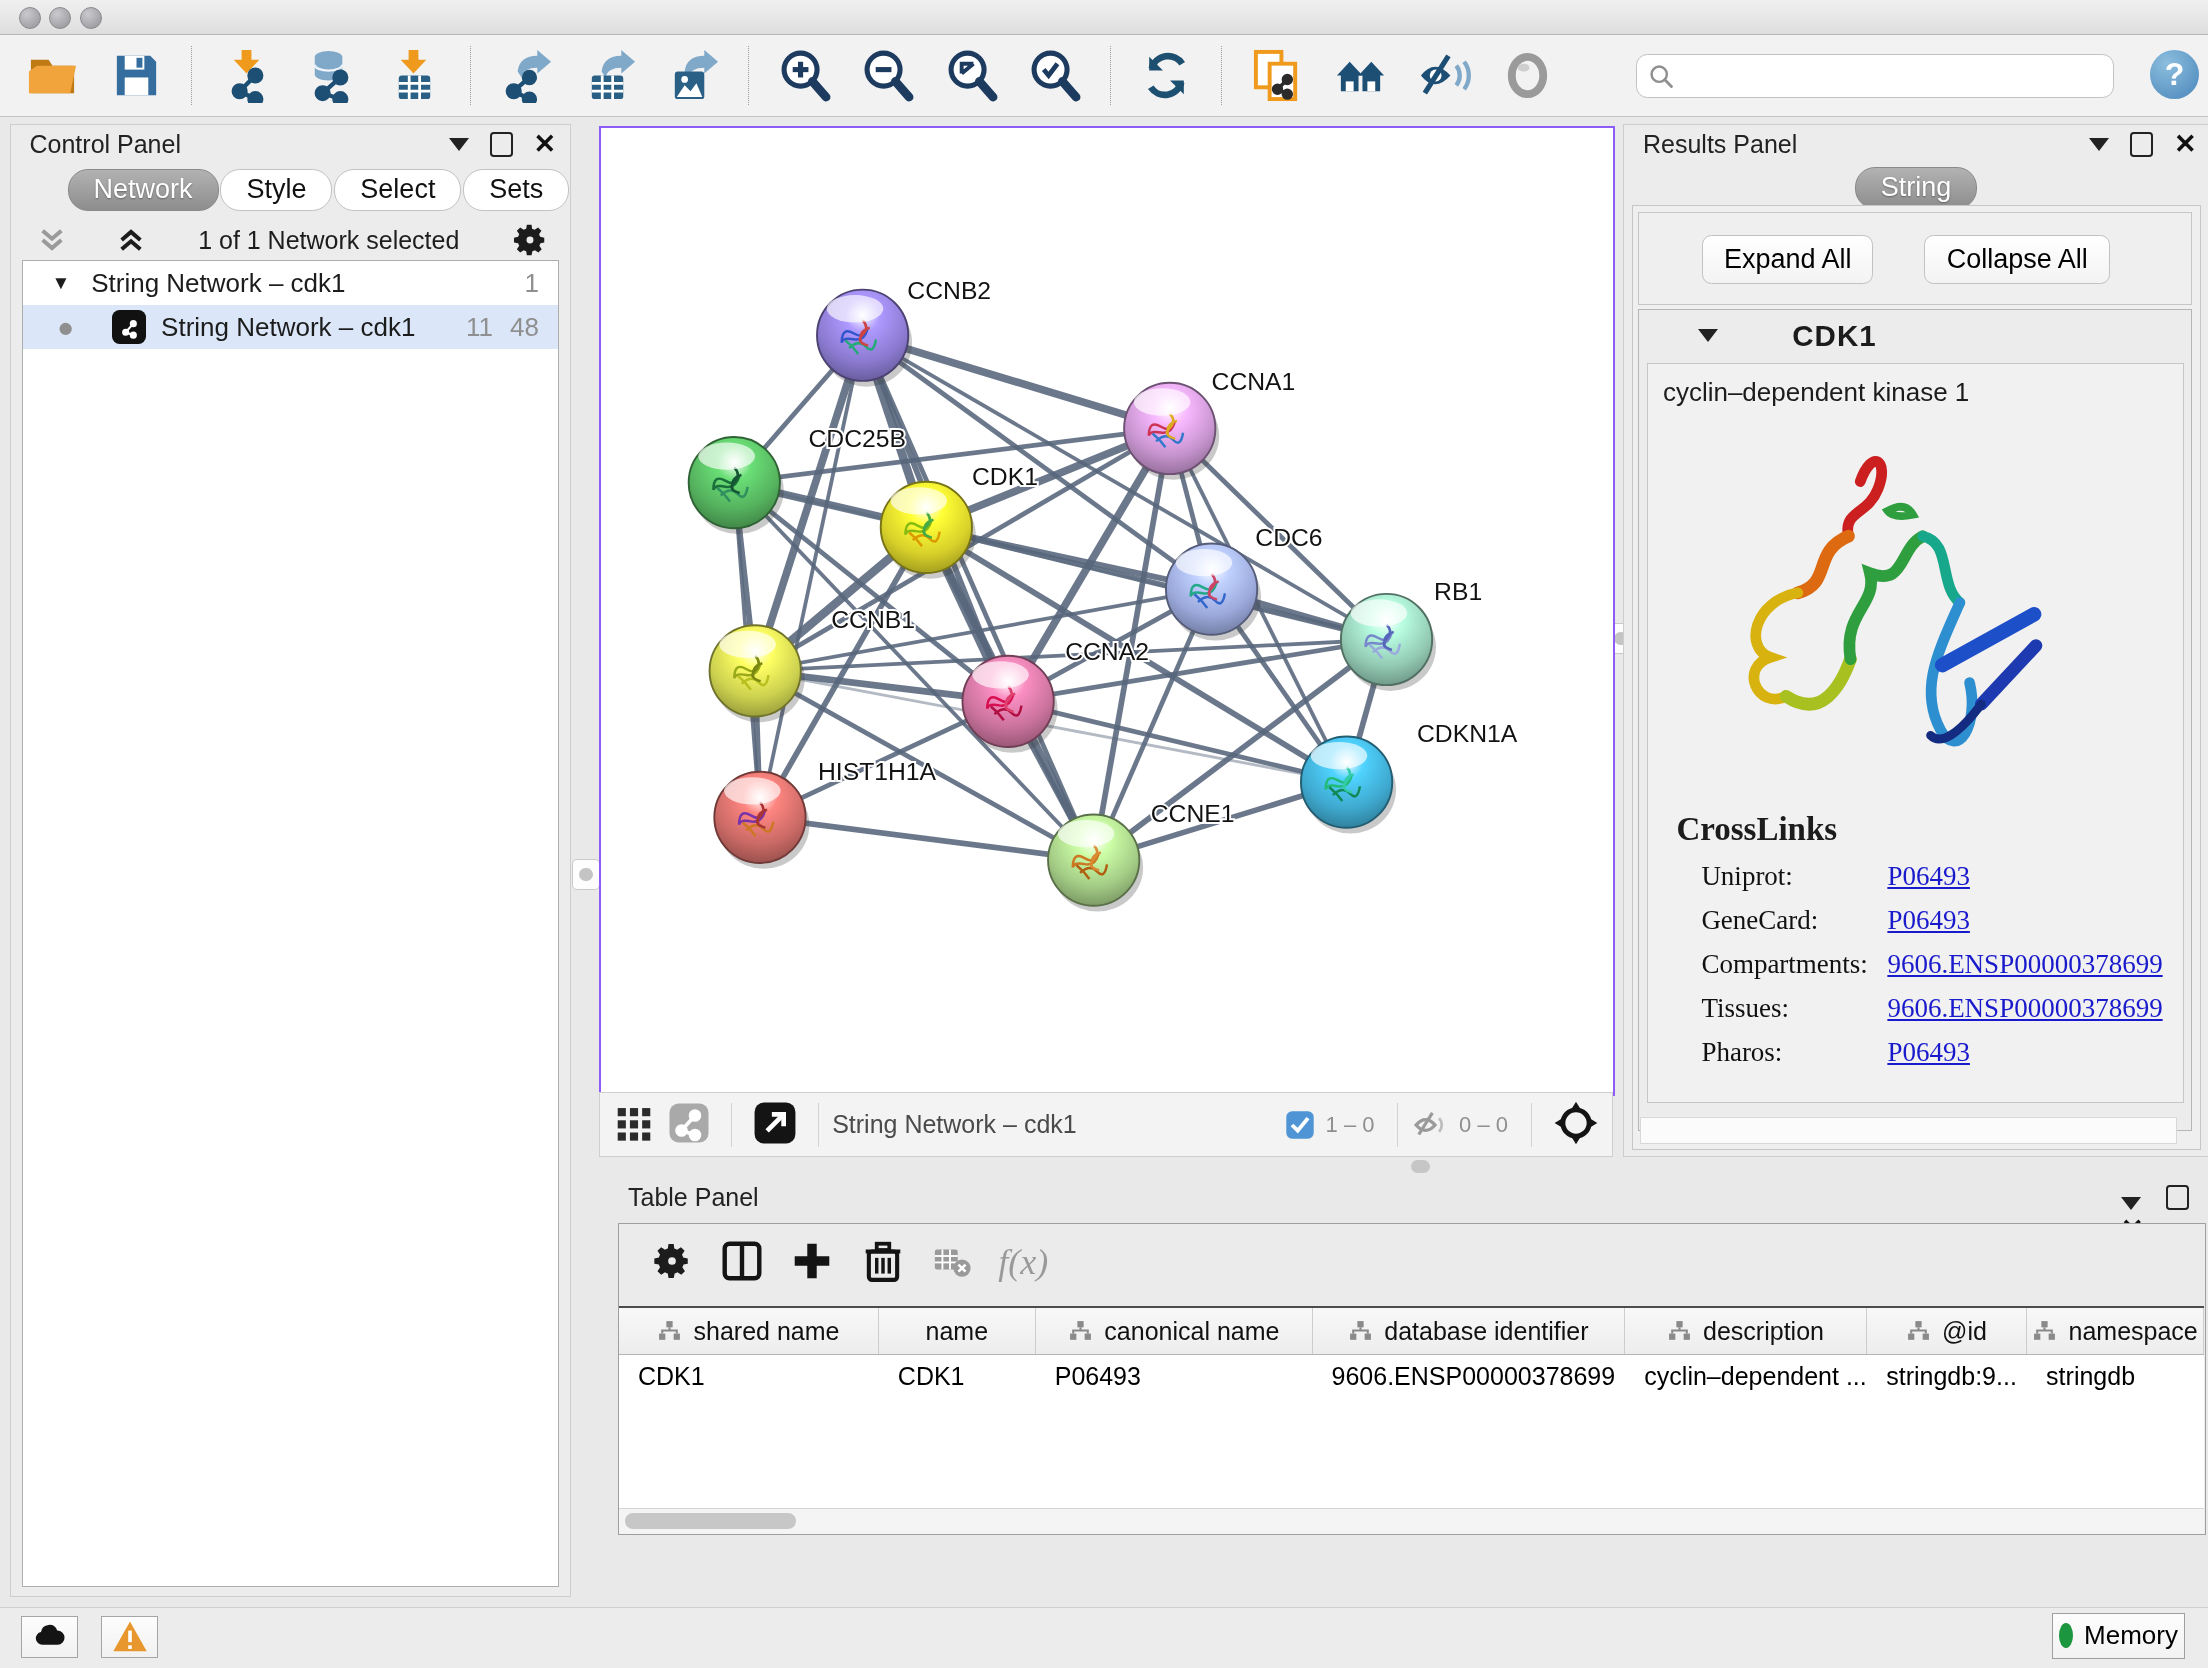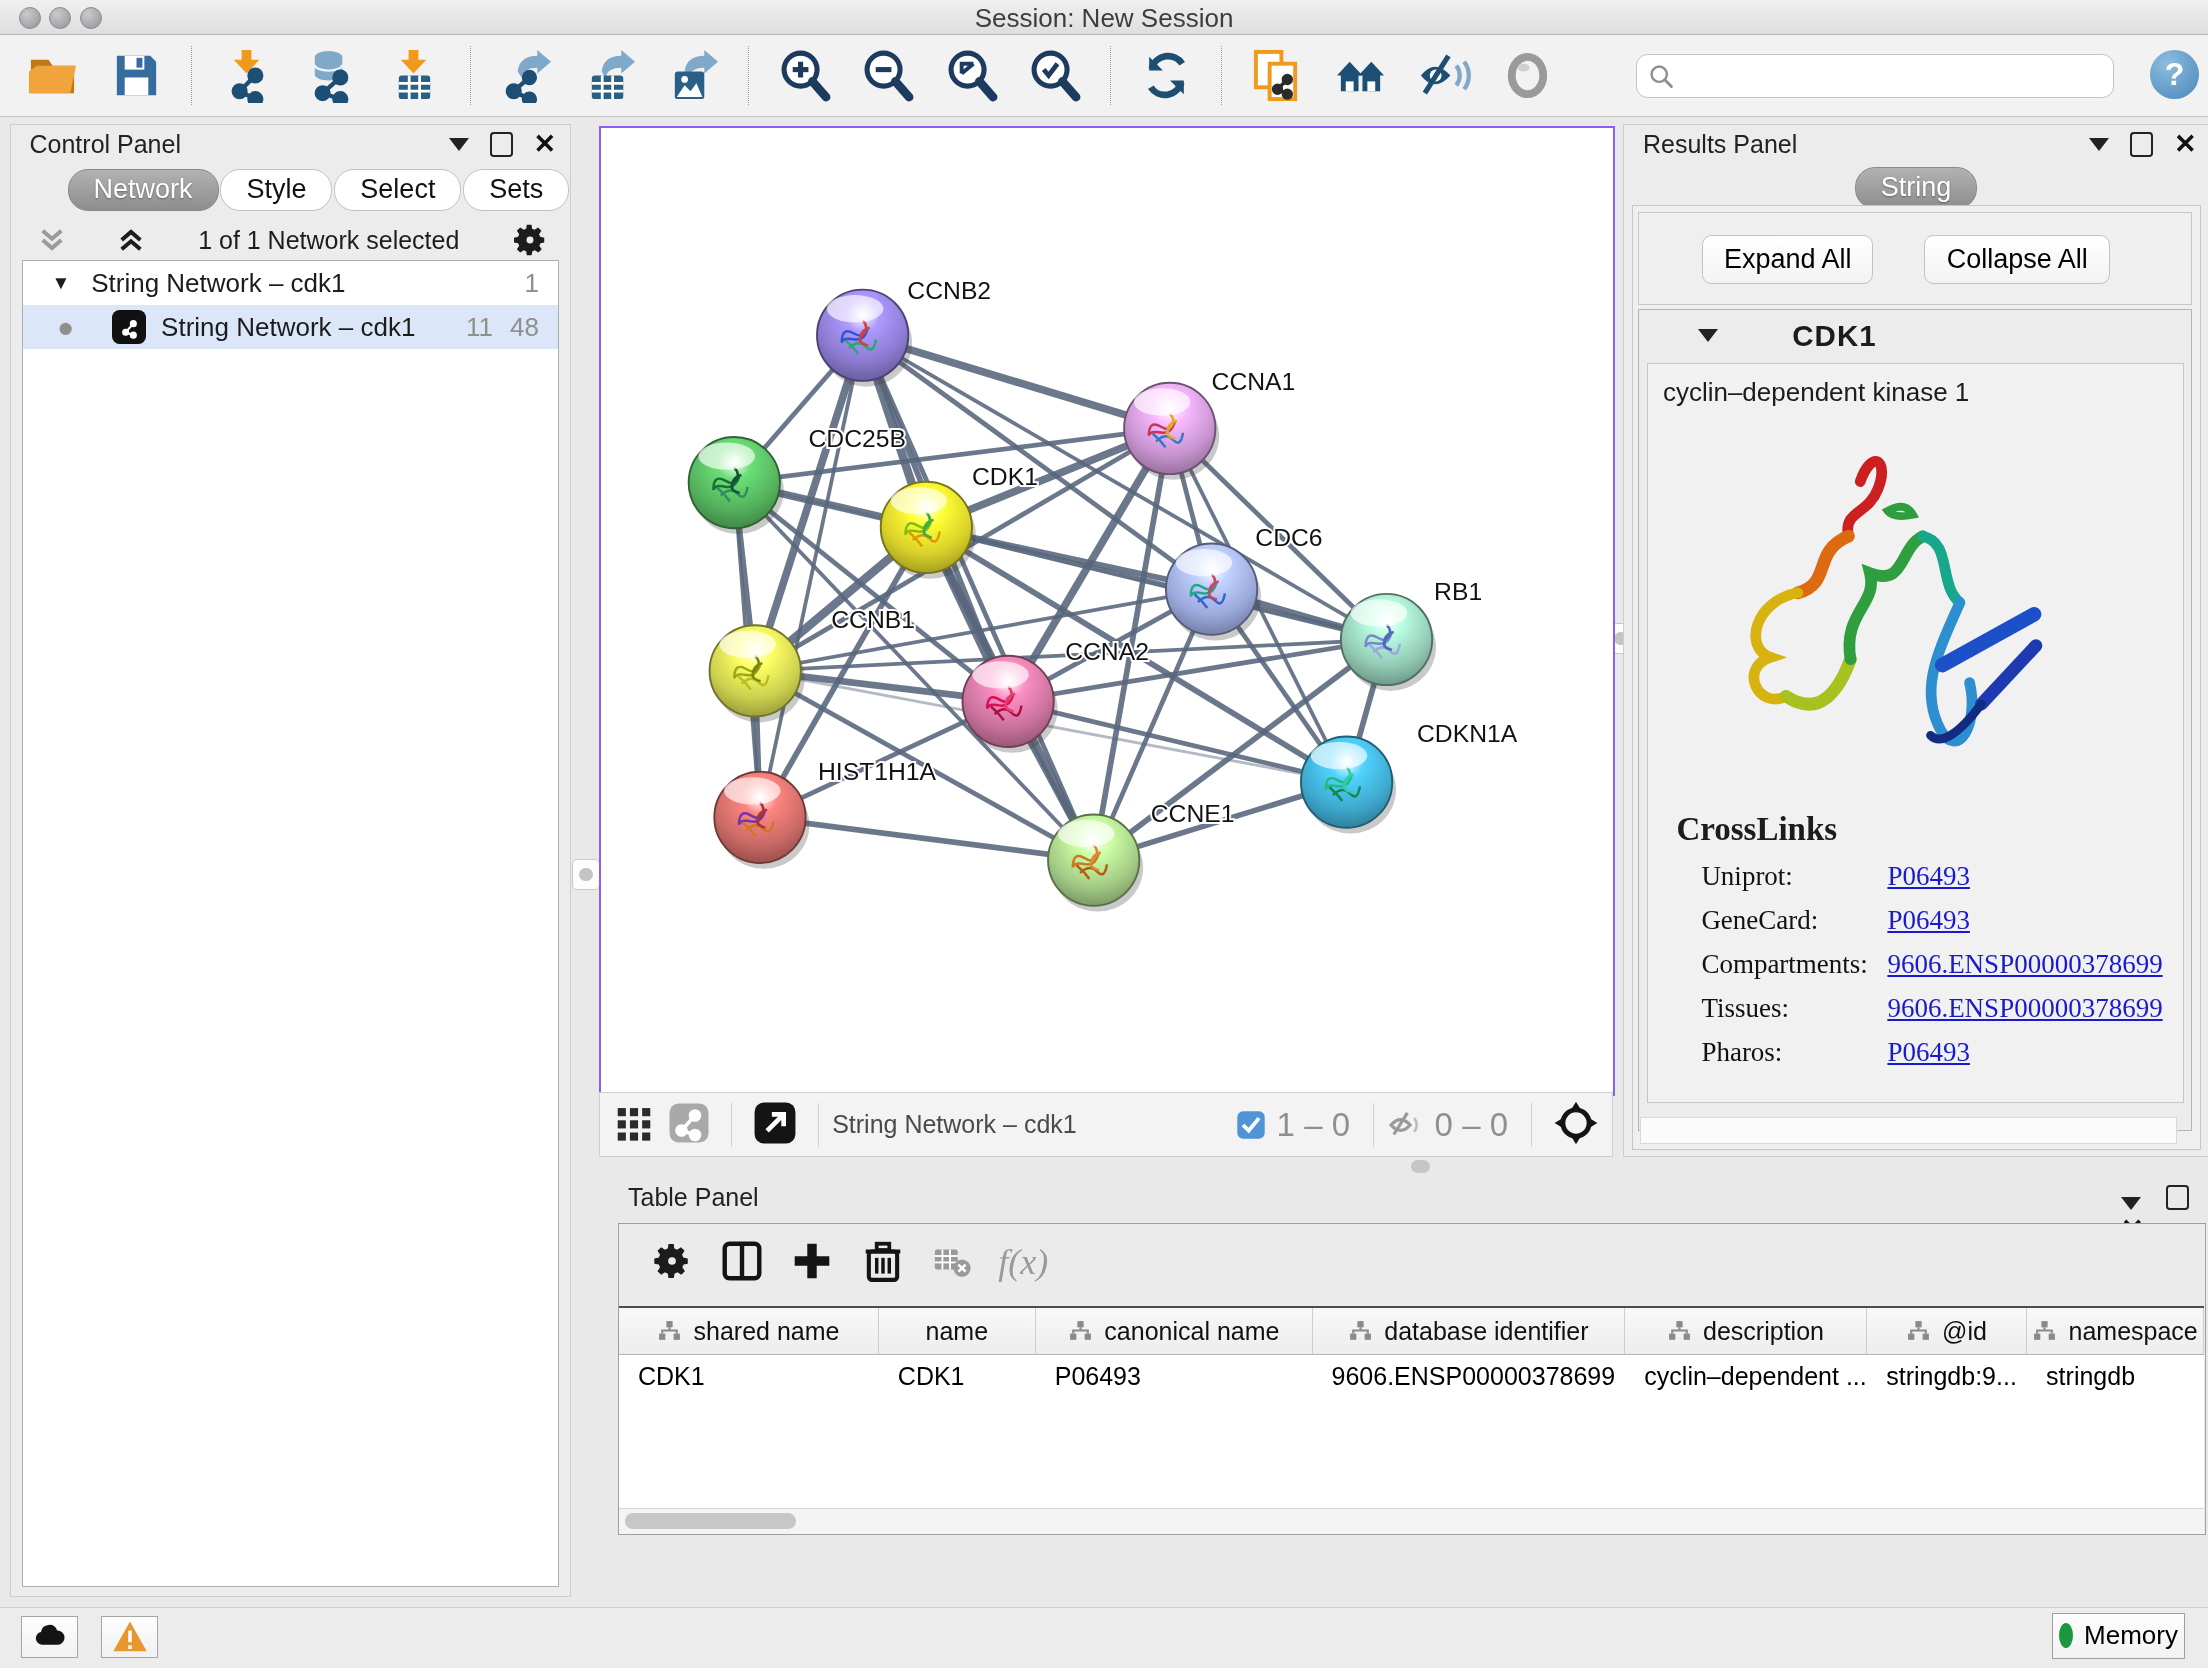--- a/index.html
+++ b/index.html
@@ -49,21 +49,21 @@
   .trow .cnt{color:#8f8f8f;margin-left:17px;}
   .sharebox{width:34px;height:34px;border-radius:7.6px;background:#111;display:inline-flex;
     align-items:center;justify-content:center;margin-right:15px;}
   
   #netcanvas{position:absolute;left:599px;top:126px;width:1012px;height:966px;background:#fff;
     border:2px solid #8b5cf6;}
   #netfooter{position:absolute;left:599px;top:1092px;width:1012px;height:63px;background:#f3f3f3;
     border:1px solid #cfcfcf;display:flex;align-items:center;}
   #netfooter .fsep{width:0;height:44px;border-left:1px solid #d2d2d2;margin:0 13.3px;}
   #netfooter .fname{font-size:25px;color:#4a4a4a;flex:1;}
-  #netfooter .fcnt{font-size:33px;color:#8f8f8f;margin:0 9.5px;}
+  #netfooter .fcnt{font-size:22px;color:#8f8f8f;margin:0 9.5px;}
   .fbtn{background:none;border:none;padding:0;margin:0 7.6px;cursor:pointer;}
   
   #rpanel{position:absolute;left:1623px;top:124px;width:586px;height:1031px;background:#ececec;
     border:1px solid #cdcdcd;}
   #rtabwrap{text-align:center;margin-top:3.8px;}
   #rbody{position:absolute;left:7.6px;top:80px;width:567px;bottom:5.7px;border:1.9px solid #c6c6c6;
     background:#efefef;}
   #rbtnbox{position:absolute;left:5.7px;top:5.7px;width:552px;height:91px;border:1px solid #c6c6c6;}
   .rbtn{position:absolute;top:22px;height:49px;border:1px solid #c2c2c2;border-radius:9.5px;
     background:linear-gradient(#ffffff,#f3f3f3);font-size:27px;cursor:pointer;font-family:inherit;}
@@ -119,21 +119,20 @@
 </style>
 </head>
 <body>
 
 <div id="app">
 
   <div id="titlebar">
     <span class="tlight" style="left:19px"></span>
     <span class="tlight" style="left:49px"></span>
     <span class="tlight" style="left:80px"></span>
-    <div id="wtitle">Session: New Session</div>
   </div>
 
   <div id="toolbar">
     <button class="tbtn" style="margin-left:25px">
       <svg viewBox="0 0 28 28">
           <path d="M3 6h9l2 3h11v14H3z" fill="#bd7a15"></path>
           <path d="M2 12l4-3h20l-3 14H2z" fill="#f2a43c"></path>
         </svg>
     </button>
     <button class="tbtn">

